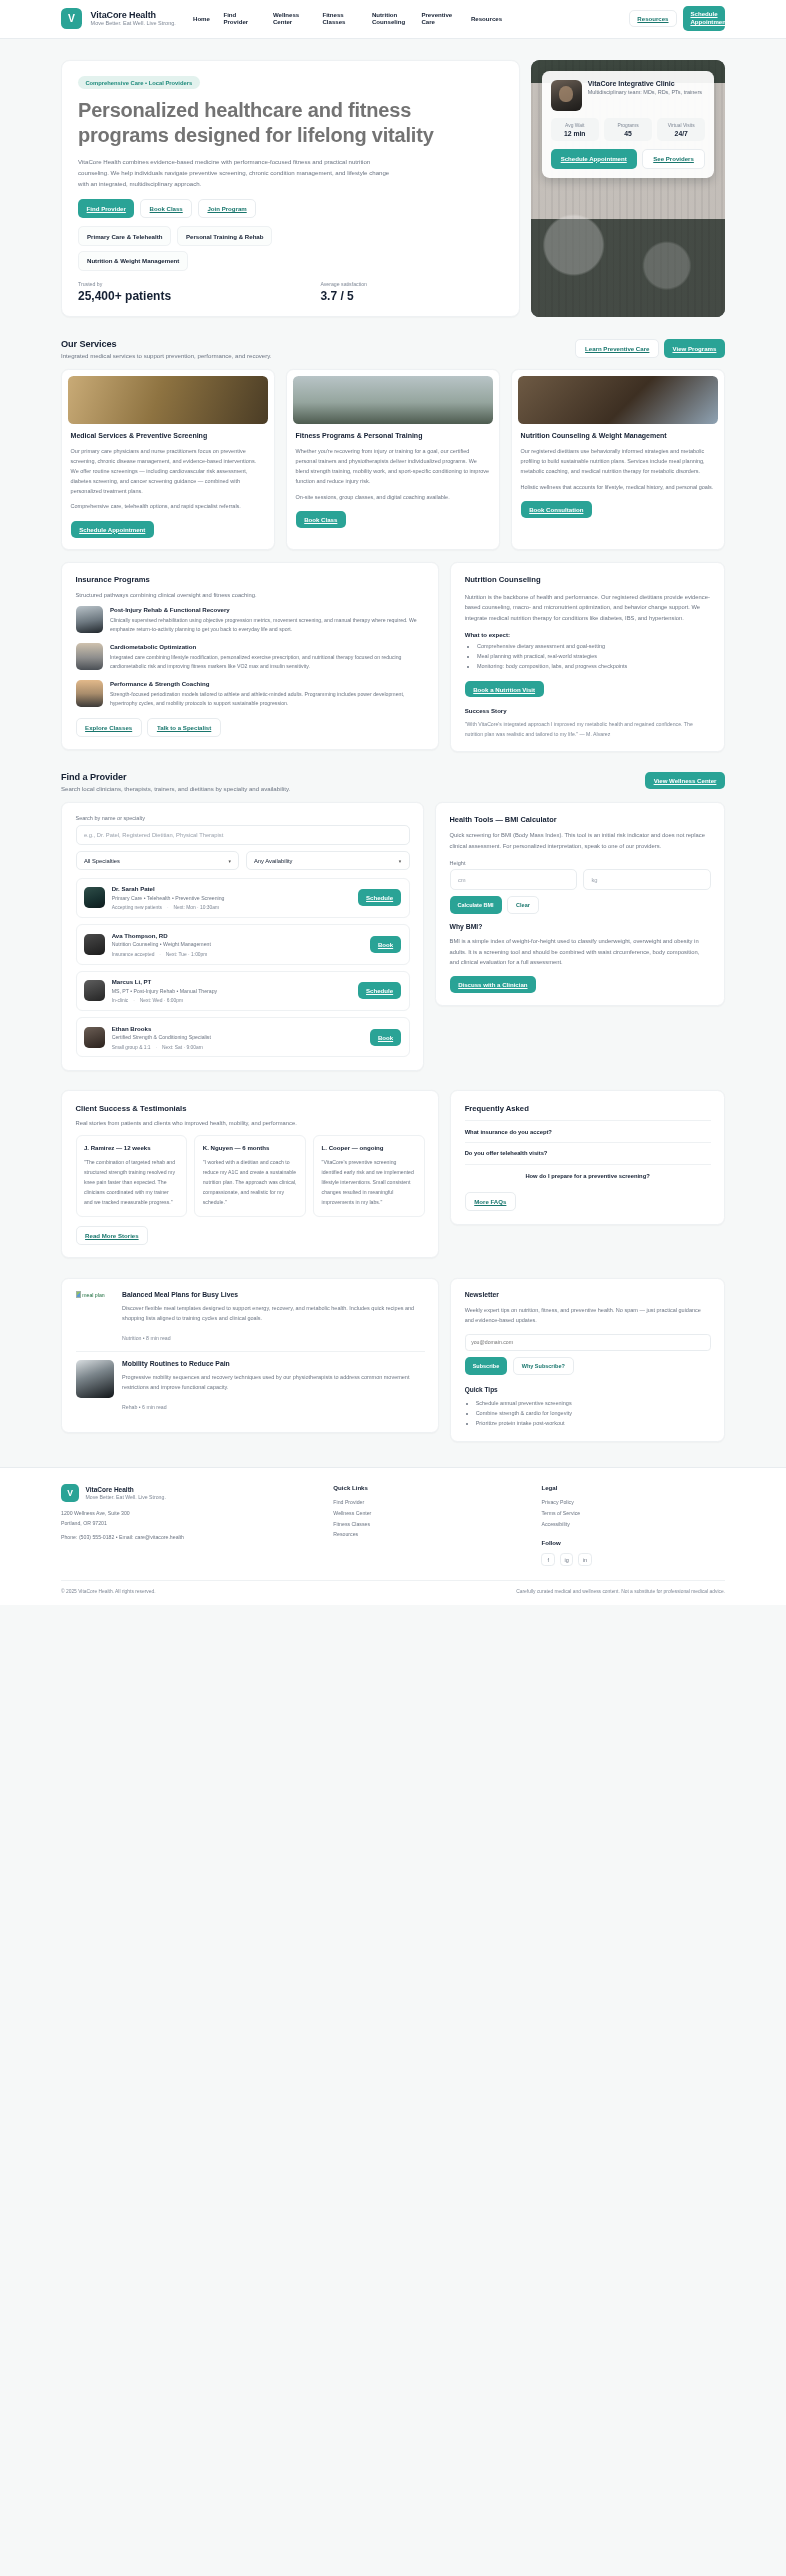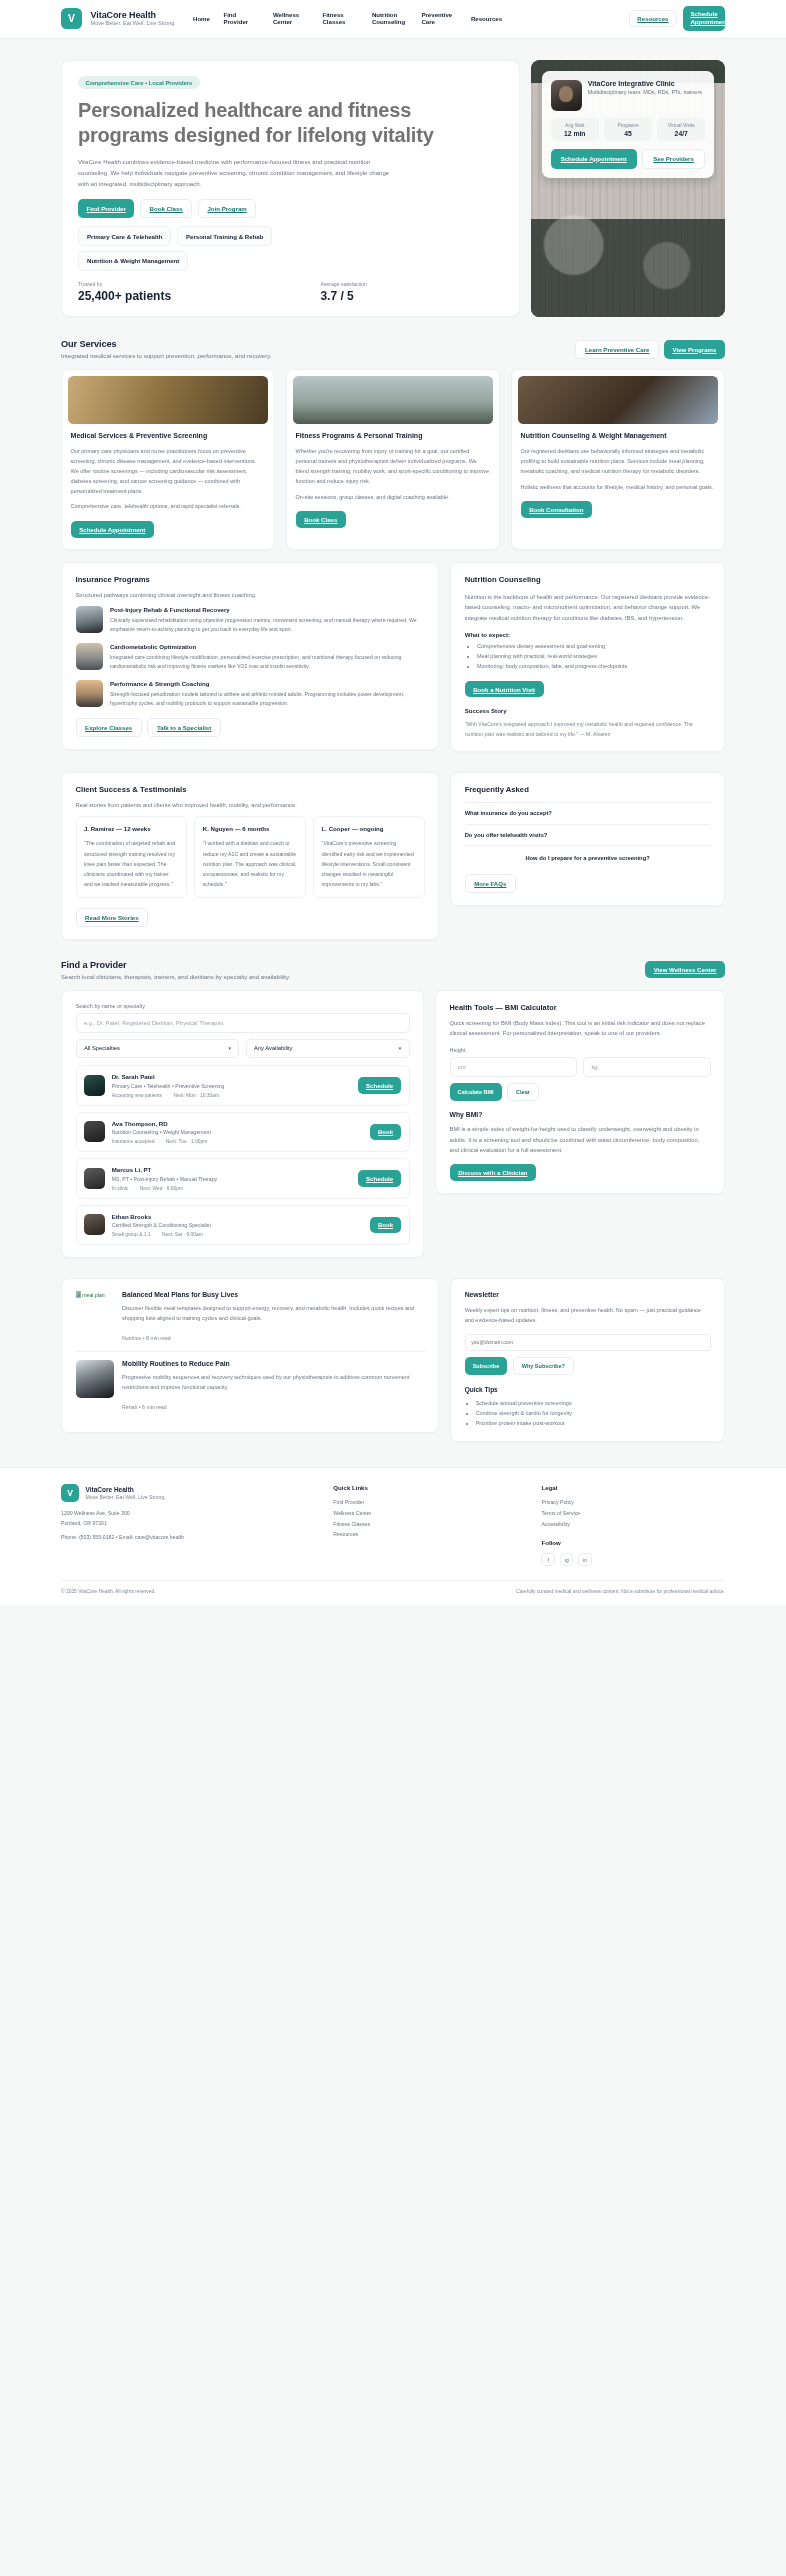--- a/index.html
+++ b/index.html
@@ -138,21 +138,21 @@
     flex:1;background:rgba(240,243,243,.72);border-radius:4.9px;padding:4.9px 2.5px;text-align:center;
   }
   .metric-lbl{font-size:4.9px;color:var(--muted2);margin-bottom:1.8px;}
   .metric-val{font-size:6.8px;font-weight:bold;color:var(--ink);}
   .clinic-btns{display:flex;gap:4.9px;}
   .clinic-btns .btn-teal{flex:1.55;text-align:center;line-height:1.4;}
   .clinic-btns .btn-ghost{flex:1;text-align:center;line-height:1.4;background:rgba(255,255,255,.85);}
 
   
   .section{padding:16px 0 3.7px;}
-  .sec-head{display:flex;align-items:center;justify-content:space-between;margin-bottom:9.8px;}
+  .sec-head{display:flex;align-items:flex-start;justify-content:space-between;margin-bottom:9.8px;}
   .sec-title{font-size:9.2px;font-weight:bold;color:var(--ink);margin:0 0 3.1px;letter-spacing:-0.1px;}
   .sec-sub{font-size:6.1px;color:var(--muted);margin:0;}
   .sec-actions{display:flex;gap:4.9px;}
 
   
   .svc-grid{display:flex;gap:11px;}
   .svc-card{
     flex:1;background:#fff;border:0.6px solid var(--line2);border-radius:7.4px;
     padding:6.1px 6.1px 11px;box-shadow:0 0.6px 1.2px rgba(20,30,45,.03);
     display:flex;flex-direction:column;
@@ -477,56 +477,20 @@
             <li>Monitoring: body composition, labs, and progress checkpoints</li>
           </ul>
           <button class="btn-teal">Book a Nutrition Visit</button>
           <p class="nut-strong" style="margin-top:9.8px">Success Story</p>
           <p class="quote">"With VitaCore's integrated approach I improved my metabolic health and regained confidence. The nutrition plan was realistic and tailored to my life." — M. Alvarez</p>
         </div>
       </div>
     </section>
 
     <section class="section">
-      <div class="two-col" style="margin-top:0">
-        <div class="panel" style="flex:1.42">
-          <h2 class="panel-h">Client Success &amp; Testimonials</h2>
-          <p class="panel-sub">Real stories from patients and clients who improved health, mobility, and performance.</p>
-          <div class="test-grid">
-            <div class="test-card">
-              <h4 class="test-h">J. Ramirez — 12 weeks</h4>
-              <p class="test-q">"The combination of targeted rehab and structured strength training resolved my knee pain faster than expected. The clinicians coordinated with my trainer and we tracked measurable progress."</p>
-            </div>
-            <div class="test-card">
-              <h4 class="test-h">K. Nguyen — 6 months</h4>
-              <p class="test-q">"I worked with a dietitian and coach to reduce my A1C and create a sustainable nutrition plan. The approach was clinical, compassionate, and realistic for my schedule."</p>
-            </div>
-            <div class="test-card">
-              <h4 class="test-h">L. Cooper — ongoing</h4>
-              <p class="test-q">"VitaCore's preventive screening identified early risk and we implemented lifestyle interventions. Small consistent changes resulted in meaningful improvements in my labs."</p>
-            </div>
-          </div>
-          <div class="panel-btn-row">
-            <button class="btn-ghost">Read More Stories</button>
-          </div>
-        </div>
-
-        <div class="panel" style="flex:1">
-          <h2 class="panel-h">Frequently Asked</h2>
-          <div class="faq-item">What insurance do you accept?</div>
-          <div class="faq-item">Do you offer telehealth visits?</div>
-          <div class="faq-item center" style="border-bottom:none">How do I prepare for a preventive screening?</div>
-          <div class="panel-btn-row" style="margin-top:3.7px">
-            <button class="btn-ghost">More FAQs</button>
-          </div>
-        </div>
-      </div>
-    </section>
-
-    <section class="section">
       <div class="sec-head">
         <div>
           <h2 class="sec-title">Find a Provider</h2>
           <p class="sec-sub">Search local clinicians, therapists, trainers, and dietitians by specialty and availability.</p>
         </div>
         <div class="sec-actions">
           <button class="btn-teal">View Wellness Center</button>
         </div>
       </div>
 
@@ -615,20 +579,56 @@
             <button class="btn-sm-ghost">Clear</button>
           </div>
           <h4 class="bmi-h" style="font-size:6.8px;margin-bottom:6.1px">Why BMI?</h4>
           <p class="bmi-p">BMI is a simple index of weight-for-height used to classify underweight, overweight and obesity in adults. It is a screening tool and should be combined with waist circumference, body composition, and clinical evaluation for a full assessment.</p>
           <button class="btn-teal">Discuss with a Clinician</button>
         </div>
       </div>
     </section>
 
     <section class="section">
+      <div class="two-col" style="margin-top:0">
+        <div class="panel" style="flex:1.42">
+          <h2 class="panel-h">Client Success &amp; Testimonials</h2>
+          <p class="panel-sub">Real stories from patients and clients who improved health, mobility, and performance.</p>
+          <div class="test-grid">
+            <div class="test-card">
+              <h4 class="test-h">J. Ramirez — 12 weeks</h4>
+              <p class="test-q">"The combination of targeted rehab and structured strength training resolved my knee pain faster than expected. The clinicians coordinated with my trainer and we tracked measurable progress."</p>
+            </div>
+            <div class="test-card">
+              <h4 class="test-h">K. Nguyen — 6 months</h4>
+              <p class="test-q">"I worked with a dietitian and coach to reduce my A1C and create a sustainable nutrition plan. The approach was clinical, compassionate, and realistic for my schedule."</p>
+            </div>
+            <div class="test-card">
+              <h4 class="test-h">L. Cooper — ongoing</h4>
+              <p class="test-q">"VitaCore's preventive screening identified early risk and we implemented lifestyle interventions. Small consistent changes resulted in meaningful improvements in my labs."</p>
+            </div>
+          </div>
+          <div class="panel-btn-row">
+            <button class="btn-ghost">Read More Stories</button>
+          </div>
+        </div>
+
+        <div class="panel" style="flex:1">
+          <h2 class="panel-h">Frequently Asked</h2>
+          <div class="faq-item">What insurance do you accept?</div>
+          <div class="faq-item">Do you offer telehealth visits?</div>
+          <div class="faq-item center" style="border-bottom:none">How do I prepare for a preventive screening?</div>
+          <div class="panel-btn-row" style="margin-top:3.7px">
+            <button class="btn-ghost">More FAQs</button>
+          </div>
+        </div>
+      </div>
+    </section>
+
+    <section class="section">
 
       <div class="w-grid">
         <div class="panel" style="flex:1.42">
           <div class="art" style="padding-top:0">
             <div class="art-thumb broken">
               <span class="broken-ico"></span><span>meal plan</span>
             </div>
             <div>
               <h3 class="art-h">Balanced Meal Plans for Busy Lives</h3>
               <p class="art-p">Discover flexible meal templates designed to support energy, recovery, and metabolic health. Includes quick recipes and shopping lists aligned to training cycles and clinical goals.</p>

